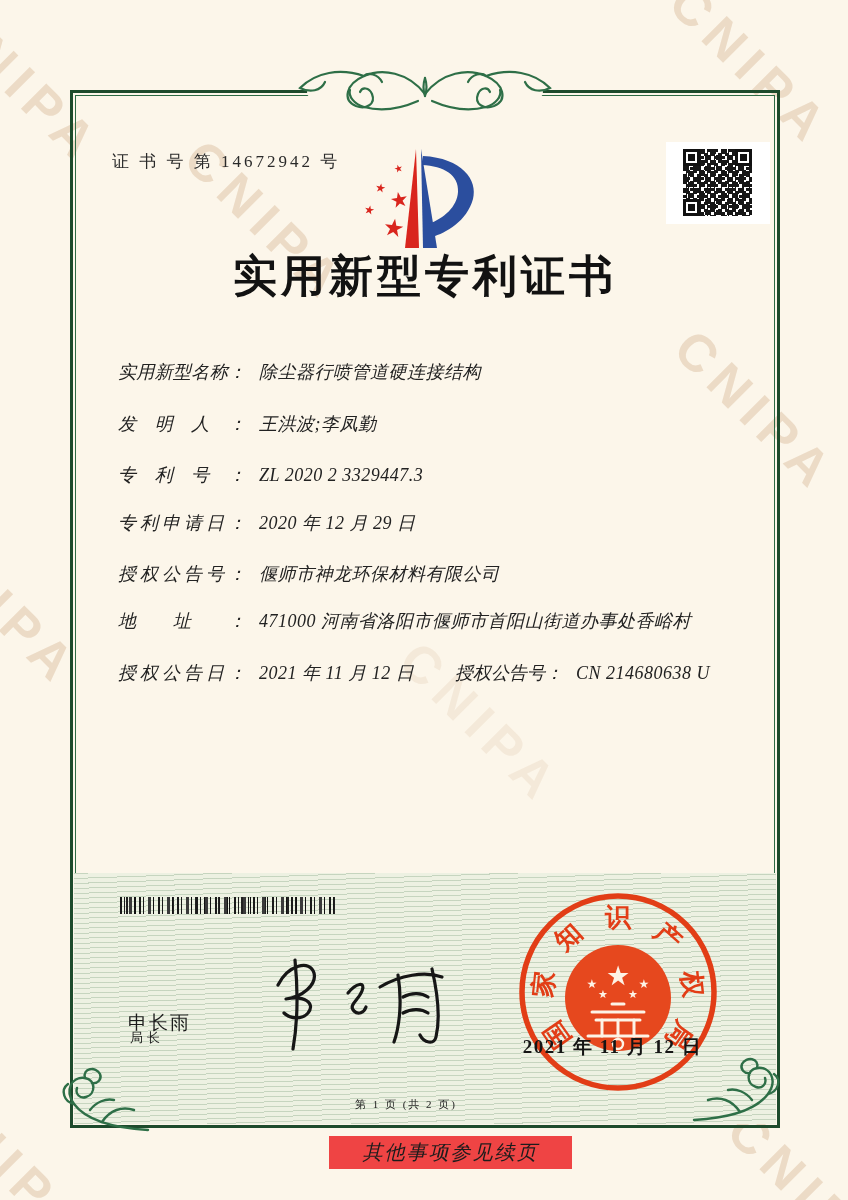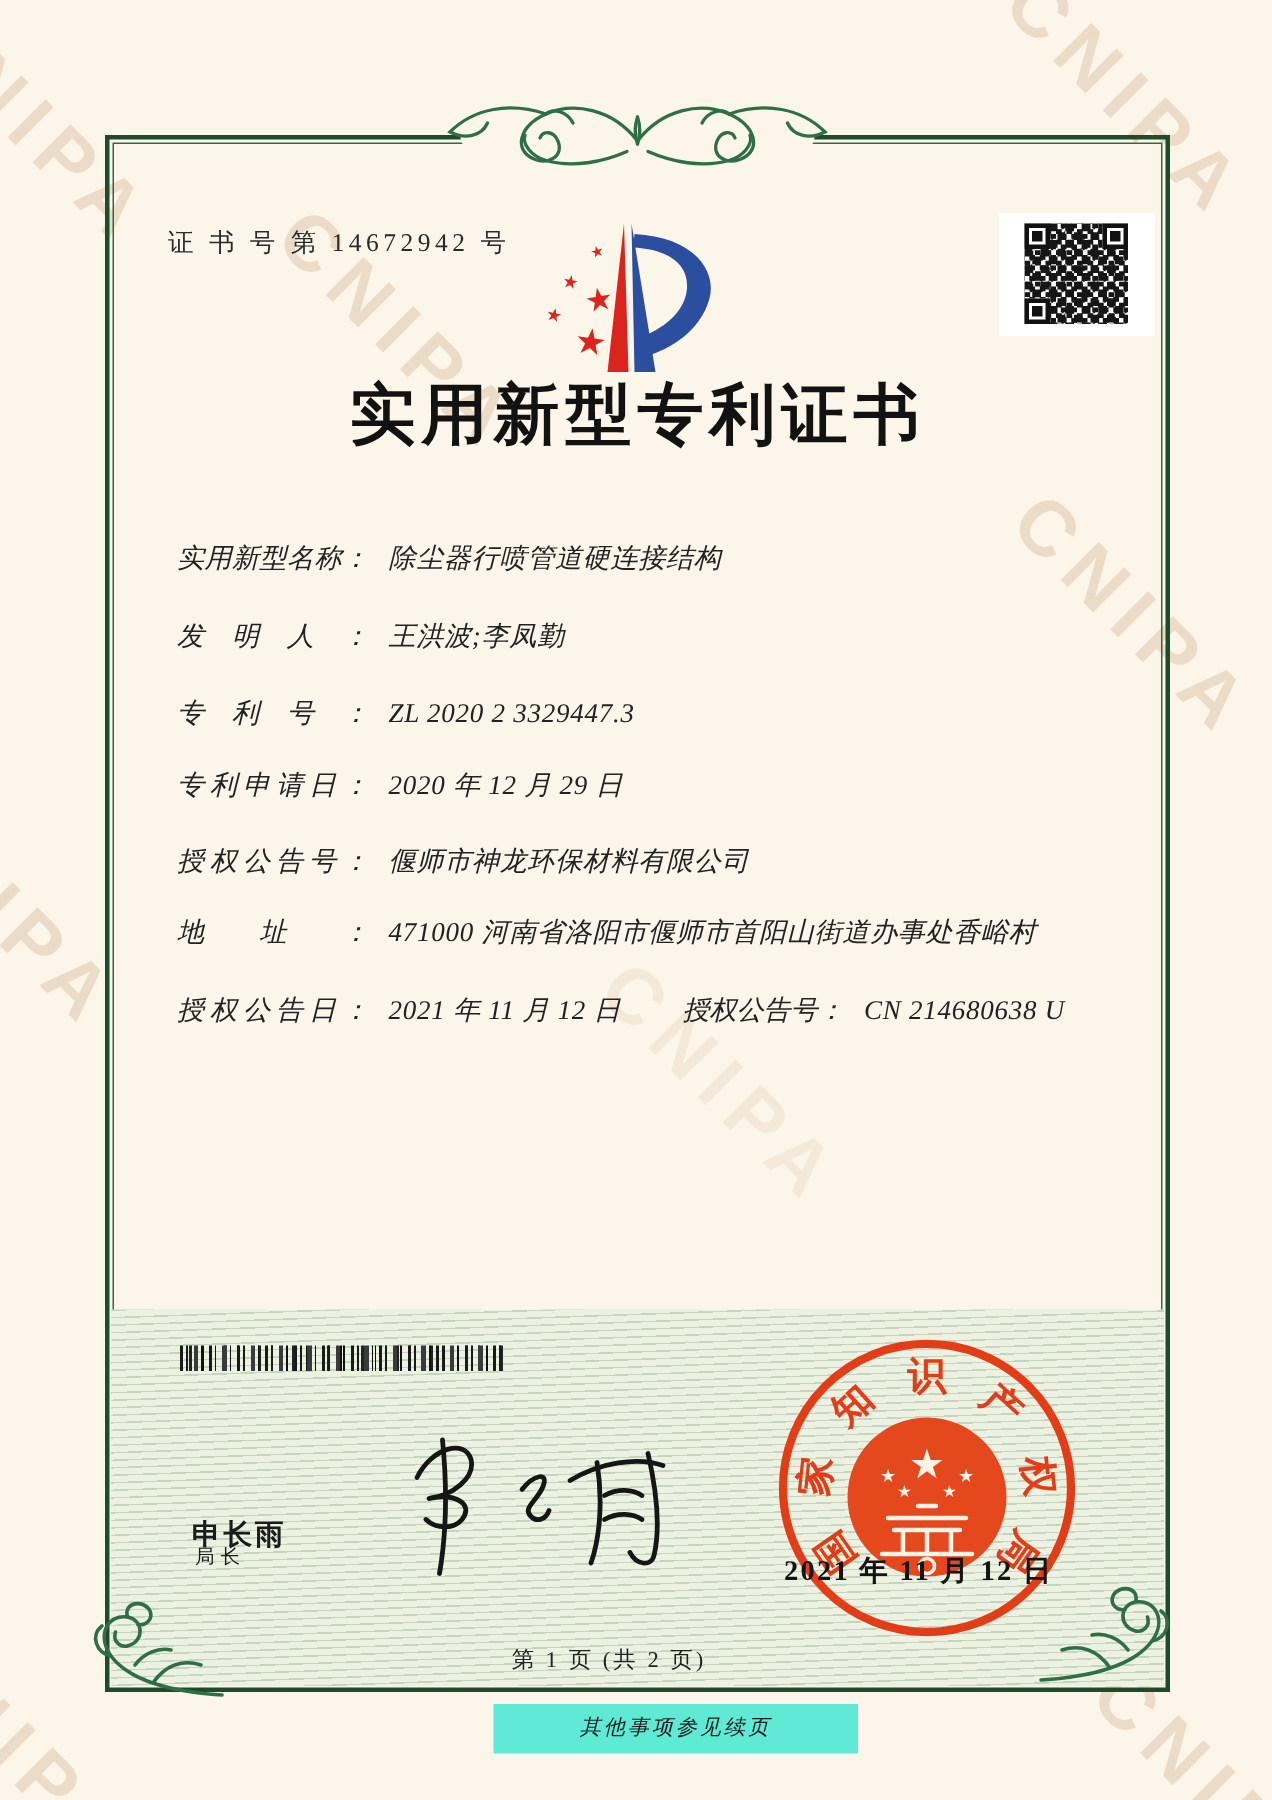--- a/index.html
+++ b/index.html
@@ -58,32 +58,32 @@
 
   
   .barcode { position:absolute; z-index:3; left:120px; top:897px; width:217px; height:17px;
              background-image:
                repeating-linear-gradient(90deg,#1a1a1a 0 2px,rgba(0,0,0,0) 2px 4px,#1a1a1a 4px 5px,rgba(0,0,0,0) 5px 9px,#3a3a3a 9px 12px,rgba(0,0,0,0) 12px 14px,#111 14px 15px,rgba(0,0,0,0) 15px 19px),
                repeating-linear-gradient(90deg,rgba(0,0,0,0) 0 6px,#222 6px 8px,rgba(0,0,0,0) 8px 15px,#111 15px 16px,rgba(0,0,0,0) 16px 23px); }
 
   .dir-title { position:absolute; z-index:3; left:130px; top:1029px; font-size:13px;
                font-family:"Liberation Sans","DejaVu Sans",sans-serif; color:#1b1b1b; letter-spacing:4px; }
   .dir-name  { position:absolute; z-index:3; left:128px; top:1010px; font-size:19px;
-               font-family:"Liberation Sans","DejaVu Sans",sans-serif; color:#1b1b1b; letter-spacing:2px;font-weight:bold; }
+               font-family:"Liberation Sans","DejaVu Sans",sans-serif; color:#1b1b1b; letter-spacing:2px; }
   .signature { position:absolute; z-index:4; left:240px; top:945px; }
 
   .seal { position:absolute; z-index:4; left:512px; top:890px; width:212px; height:208px; }
   .seal-date { position:absolute; z-index:5; left:505px; top:1034px; width:215px; text-align:center;
                font-size:19px; font-weight:bold; letter-spacing:1.5px; color:#151515; }
 
   .page-info { position:absolute; z-index:3; left:70px; top:1097px; width:672px; text-align:center;
-               font-size:15px; letter-spacing:2px; color:#222; }
+               font-size:11px; letter-spacing:2px; color:#222; }
 
   .cont-box { position:absolute; z-index:3; left:329px; top:1136px; width:243px; height:33px;
-              background:#5eead4; text-align:center; line-height:33px; font-size:14px;
+              background:#ef4444; text-align:center; line-height:33px; font-size:20px;
               font-style:italic; letter-spacing:2px; color:#1c1c1c; }
 
   
   .orn-top { position:absolute; z-index:4; left:272px; top:60px; }
   .orn-bl  { position:absolute; z-index:4; left:56px;  top:1066px; }
   .orn-br  { position:absolute; z-index:4; left:692px; top:1056px; transform:scaleX(-1); }
 </style>
 </head>
 <body>
 

